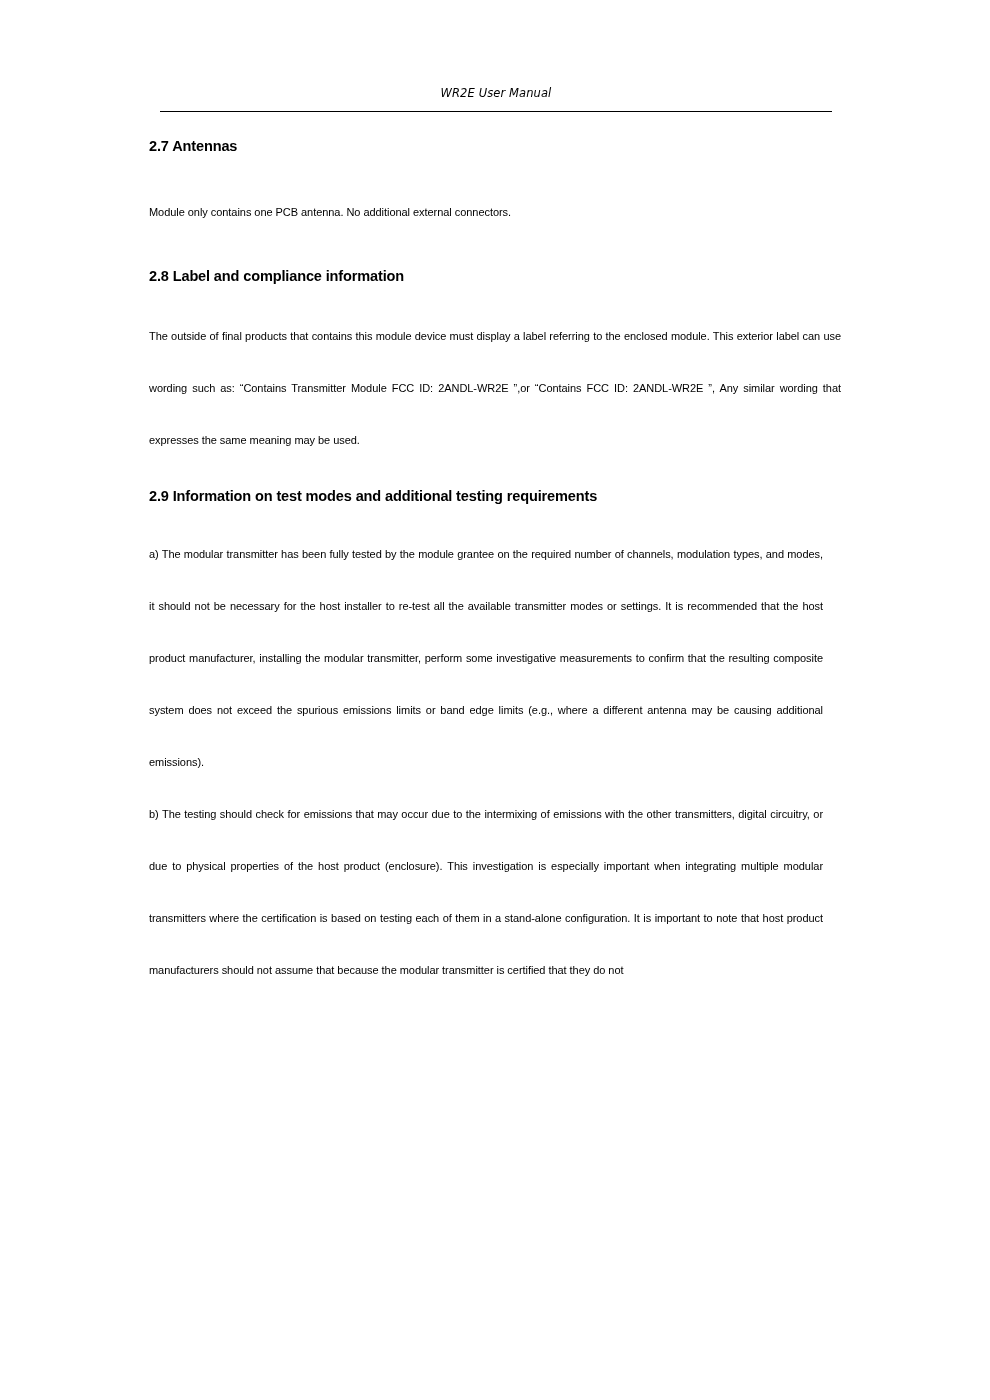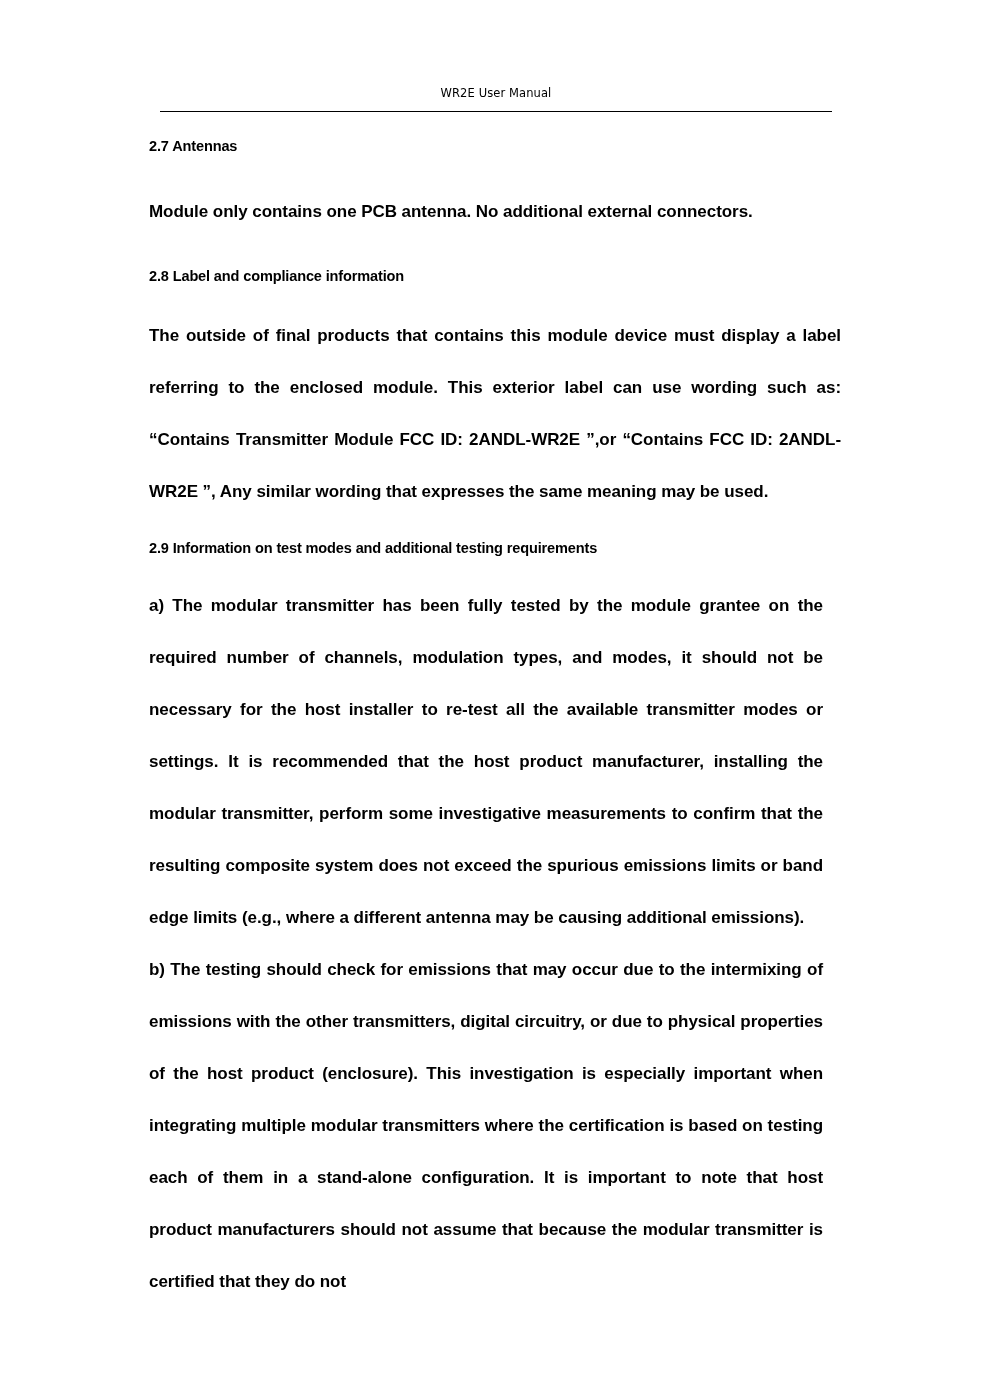--- a/index.html
+++ b/index.html
@@ -35,20 +35,21 @@
   }
   .page-header-text {
     display: block;
     text-align: center;
     font-family: "DejaVu Sans", sans-serif;
     font-size: 11.5px;
     font-weight: 400;
     letter-spacing: 0.1px;
     color: #000000;
     line-height: 15px;
+    font-style: italic;
   }
   .header-rule {
     position: absolute;
     left: 160px;
     top: 111px;
     width: 672px;
     height: 0;
     border-top: 1.6px solid #000000;
   }
 
@@ -68,22 +69,22 @@
     line-height: 20px;
     letter-spacing: -0.15px;
     transform: scaleX(0.97);
     transform-origin: left center;
     color: #000000;
   }
 
   p.body-para {
     margin: 0;
     font-family: "Liberation Sans", sans-serif;
-    font-size: 17px;
-    font-weight: 700;
+    font-size: 11px;
+    font-weight: 400;
     line-height: 52px;
     text-align: justify;
     text-justify: inter-word;
     color: #000000;
     letter-spacing: -0.05px;
   }
   .after-h27    { height: 30px; }
   .after-p27    { height: 28px; }
   .after-h28    { height: 24px; }
   .after-p28    { height: 20px; }

